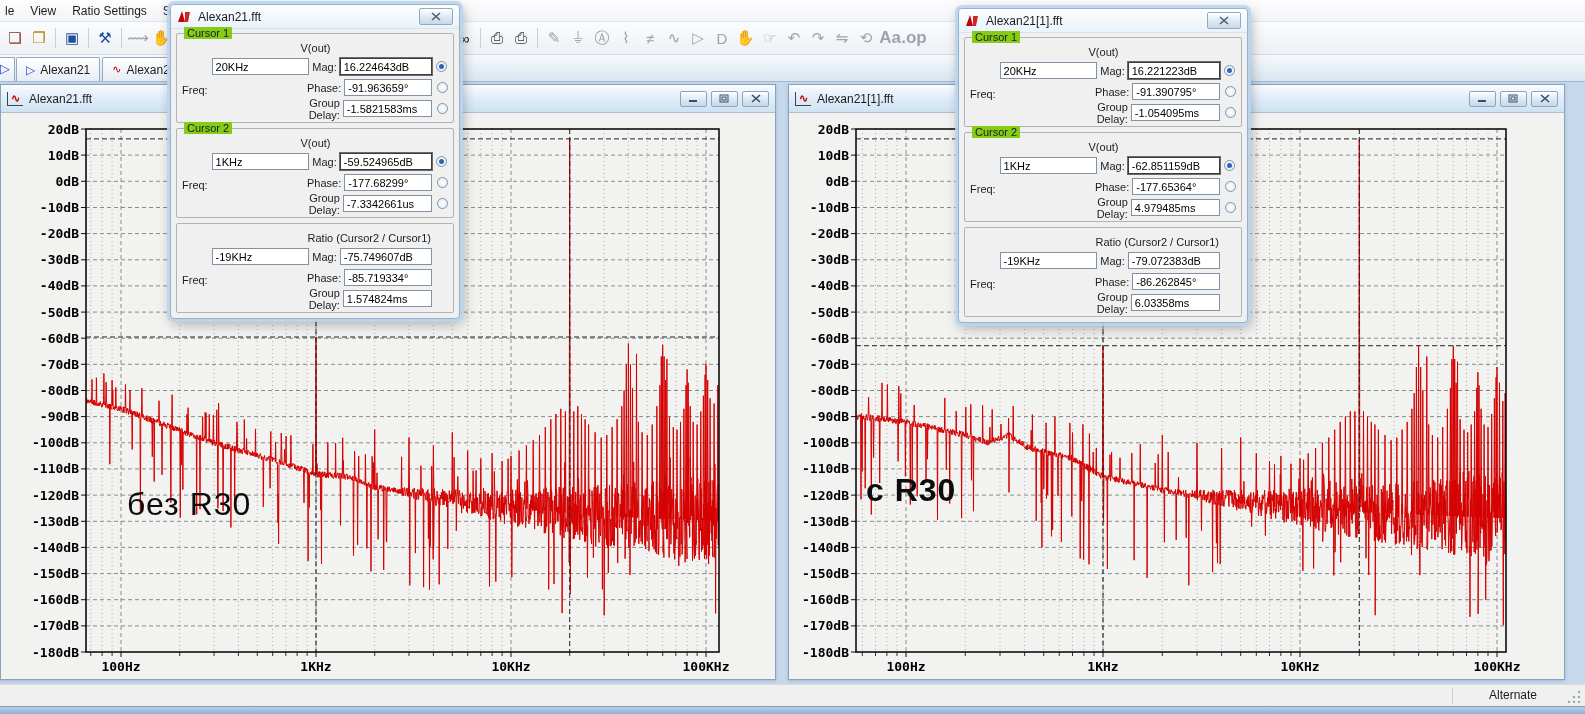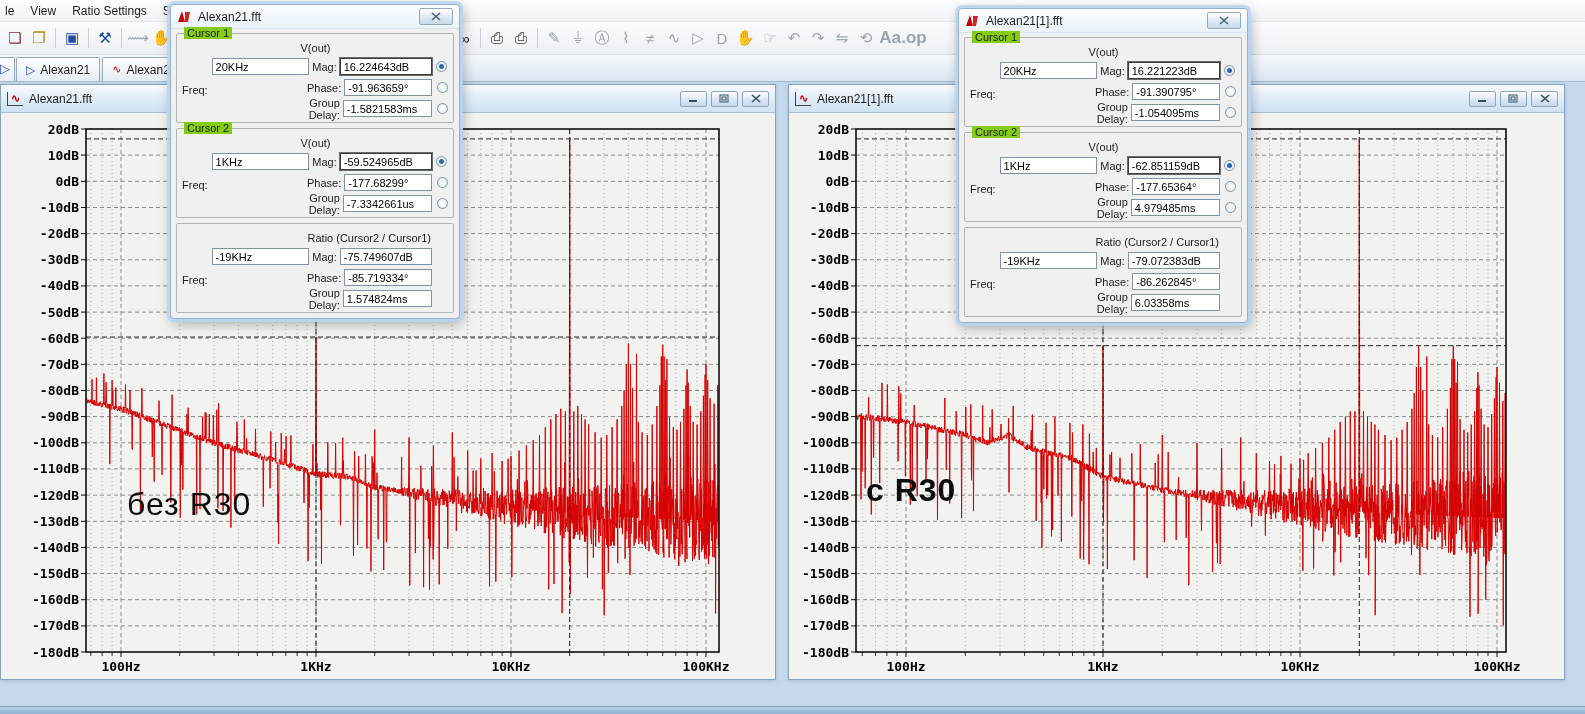--- a/index.html
+++ b/index.html
@@ -708,15 +708,20 @@
       <div class="drow">
         <span class="cl1"></span>
           <span class="ci1"></span>
         <span class="cl2">Group Delay:</span>
         <span class="ci2"><input class="dinp" value="6.03358ms" style=""></span>
         <span class="crad"></span>
       </div>
     </div>
   </div>
 
+  <div class="statusbar">
+    <span class="status-div"></span>
+    <span class="status-right">Alternate</span>
+    <span class="grip"></span>
+  </div>
   <div class="bottomstrip"></div>
 
 </div>
 
 </body></html>

